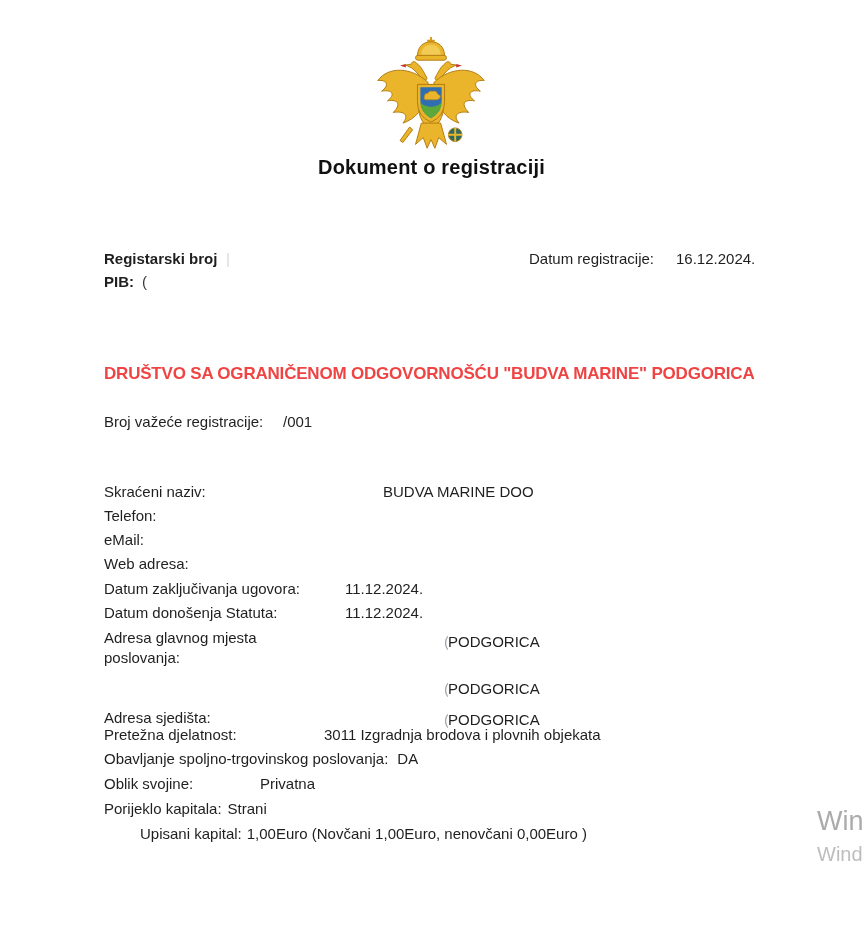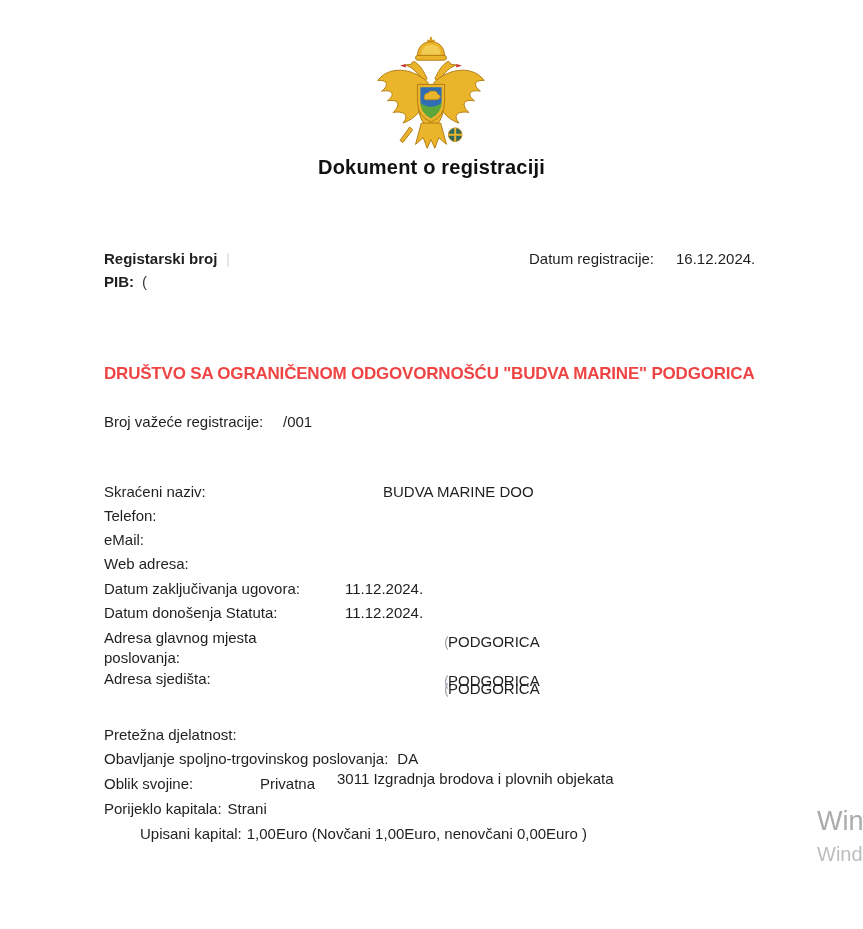--- a/index.html
+++ b/index.html
@@ -132,27 +132,27 @@
   <span class="lbl">Datum donošenja Statuta:</span>
   <span class="val" style="left:345px;">11.12.2024.</span>
 </div>
 <div class="row" style="top:628px; height:48px;">
   <span class="lbl wrap-label">Adresa glavnog mjesta poslovanja:</span>
   <span class="val" style="left:444px; top:4px;"><span class="partial-mark">(</span><span>PODGORICA</span></span>
 </div>
 <div class="row" style="top:676px;">
   <span class="val" style="left:444px; top:3px;"><span class="partial-mark">(</span><span>PODGORICA</span></span>
 </div>
-<div class="row" style="top:669px;">
+<div class="row" style="top:708px;">
   <span class="lbl">Adresa sjedišta:</span>
   <span class="val" style="left:444px; top:2px;"><span class="partial-mark">(</span><span>PODGORICA</span></span>
 </div>
 <div class="row" style="top:725px;">
   <span class="lbl">Pretežna djelatnost:</span>
-  <span class="val" style="left:337px;margin-top:44px;">3011 Izgradnja brodova i plovnih objekata</span>
+  <span class="val" style="left:324px;">3011 Izgradnja brodova i plovnih objekata</span>
 </div>
 <div class="row" style="top:749px;">
   <span class="lbl"><span>Obavljanje spoljno-trgovinskog poslovanja:</span><span class="inline-val">DA</span></span>
 </div>
 <div class="row" style="top:774px;">
   <span class="lbl">Oblik svojine:</span>
   <span class="val" style="left:260px;">Privatna</span>
 </div>
 <div class="row" style="top:799px;">
   <span class="lbl"><span>Porijeklo kapitala:</span><span class="inline-val" style="margin-left:6px;">Strani</span></span>

